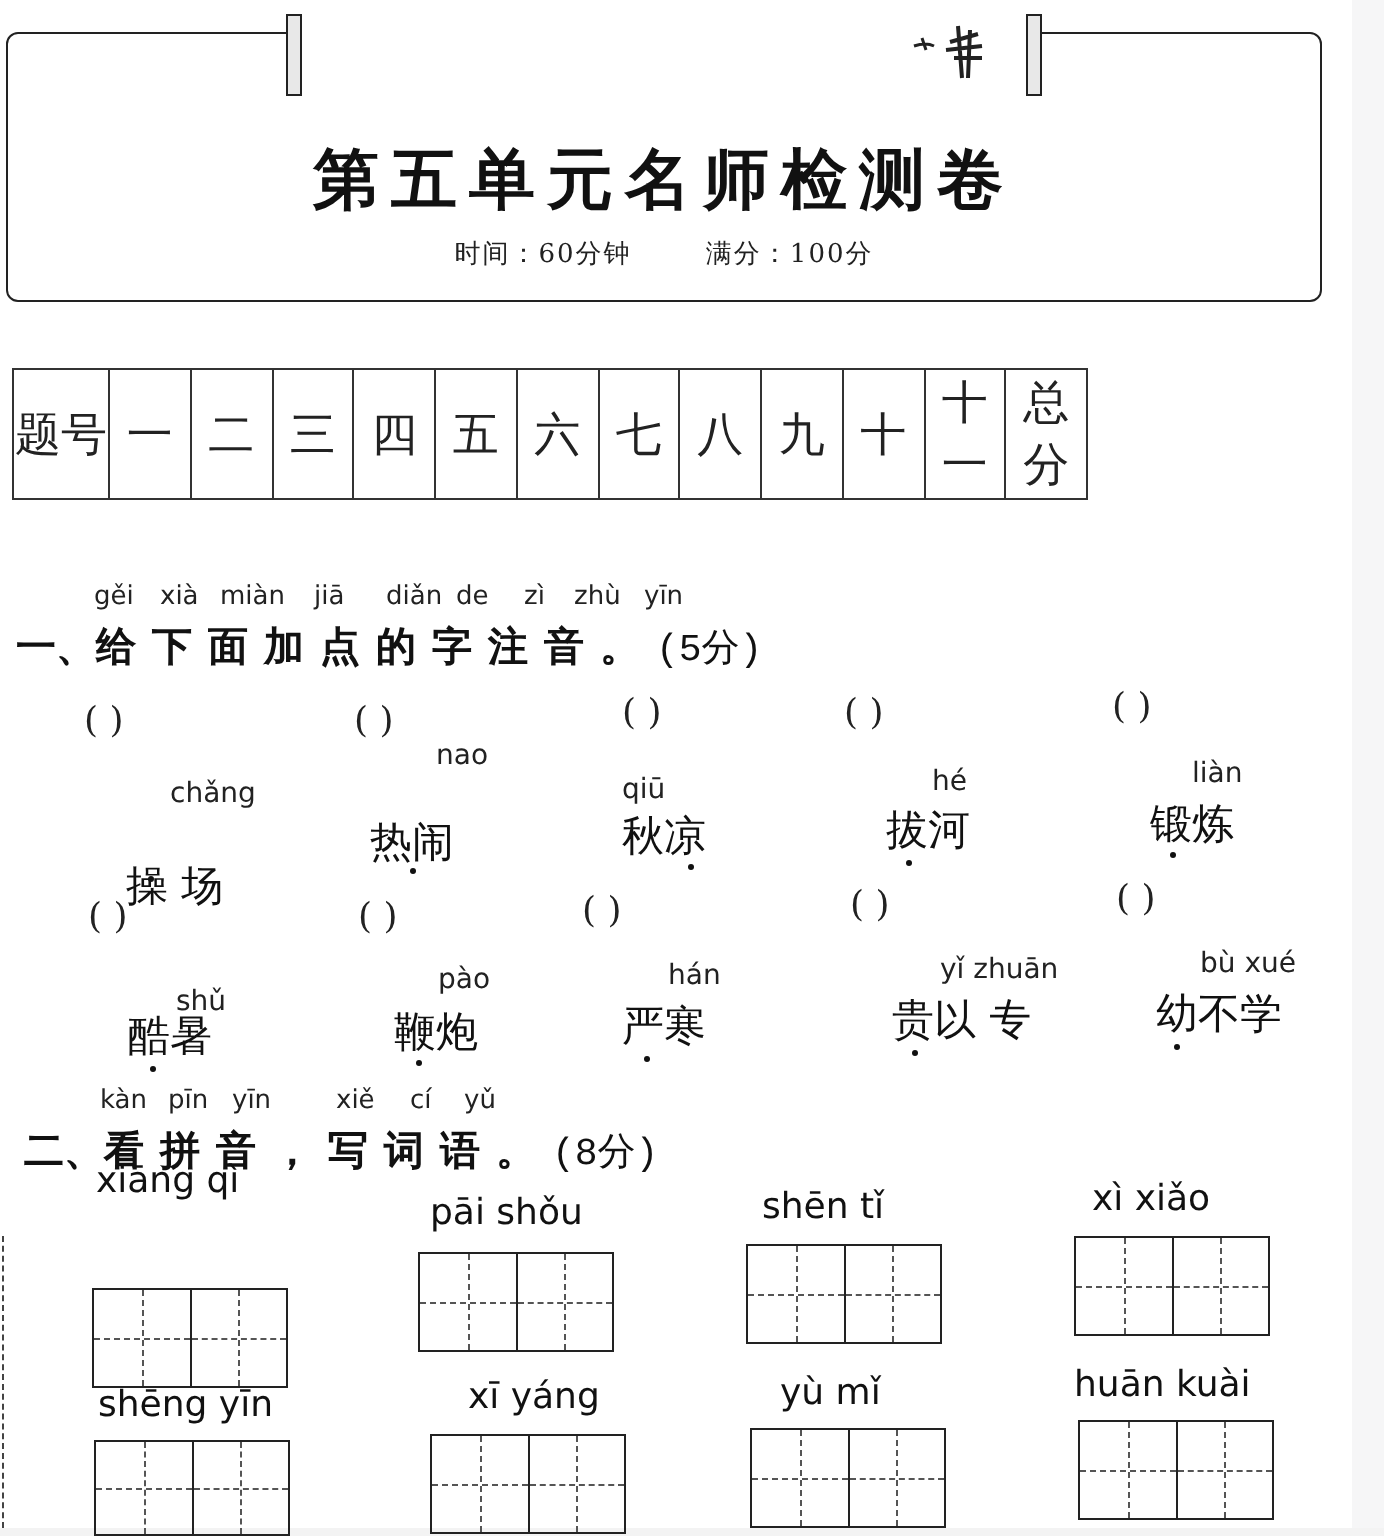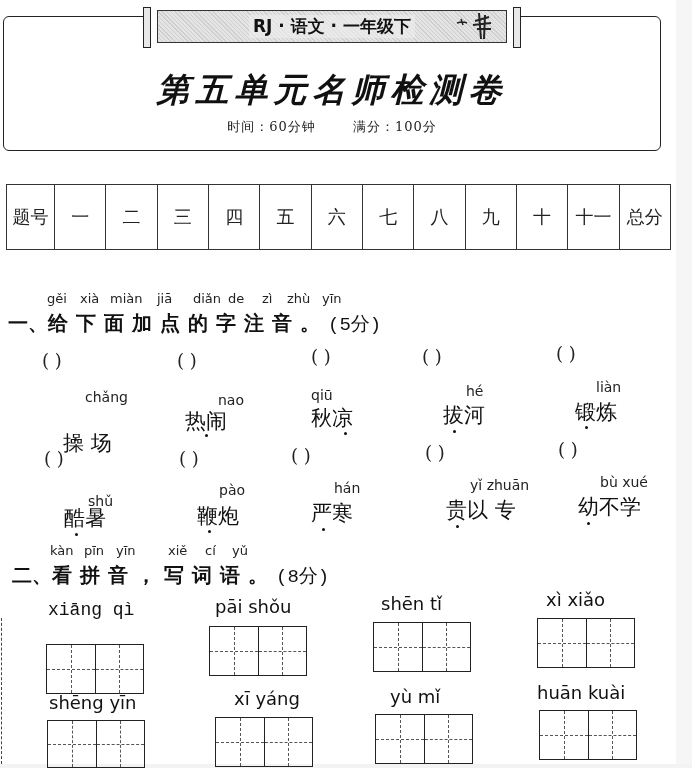--- a/index.html
+++ b/index.html
@@ -30,33 +30,33 @@
     background:
       repeating-linear-gradient(45deg, #cfcfcf 0 1px, #e4e4e4 1px 3px),
       #ddd;
     display:flex; align-items:center; justify-content:center;
   }
   .banner .cloth span { font-family:"DejaVu Sans", sans-serif; font-weight:bold; font-size:17px; color:#111; letter-spacing:0px; background:rgba(238,238,238,0.6); padding:0 4px; }
   .bamboo { position:absolute; right:26px; top:4px; width:40px; height:30px; }
 
   .main-title {
     position:absolute; left:0; top:68px; width:664px; text-align:center;
-    font-family:"DejaVu Serif", serif; font-weight:bold; font-size:33px; letter-spacing:6px; color:#111;font-style:italic;
+    font-family:"DejaVu Serif", serif; font-weight:bold; font-size:33px; letter-spacing:6px; color:#111;
   }
   .meta-line {
     position:absolute; left:0; top:118px; width:664px; text-align:center;
     font-family:"DejaVu Serif", serif; font-size:13px; color:#222; letter-spacing:1px;
   }
   .meta-line span { margin:0 16px; }
 
   
   table.score {
-    position:absolute; left:6px; top:184px; width:665px; height:66px;
+    position:absolute; left:6px; top:184px; width:538px; height:66px;
     border-collapse:collapse; table-layout:fixed;
-    font-family:"DejaVu Serif", serif; font-size:18px;
+    font-family:"DejaVu Serif", serif; font-size:23px;
   }
   table.score td { border:1.2px solid #333; text-align:center; height:31px; padding:0; color:#222; }
   table.score td.rowhead { width:47px; }
 
   
   .pinyin { font-family:"DejaVu Sans", sans-serif; font-size:13px; color:#222; position:absolute; white-space:nowrap; }
   .sec-title { position:absolute; font-family:"DejaVu Sans", sans-serif; font-weight:bold; font-size:20px; color:#111; white-space:nowrap; letter-spacing:8px; }
   .sec-title .score-note { font-weight:normal; font-family:Liberation Mono, monospace; letter-spacing:0; font-size:19px; }
 
   .paren { position:absolute; font-family:"DejaVu Serif", serif; font-size:18px; color:#222; white-space:nowrap; }
@@ -77,23 +77,20 @@
 </style>
 </head>
 <body>
 
 <div class="right-strip"></div>
 <div class="bottom-strip"></div>
 
 <div class="header-frame"></div>
 <div class="banner">
   <div class="rod l"></div>
-  <div class="cloth">
-    <span>RJ · 语文 · 一年级下</span>
-  </div>
   <svg class="bamboo" viewBox="0 0 40 30">
     <path d="M24 2 L26 28 M30 4 L29 28 M20 10 L34 6 M18 14 L36 12 M22 18 L36 18" stroke="#222" stroke-width="2" fill="none"></path>
     <path d="M2 12 Q8 10 12 12 M6 8 L8 14" stroke="#222" stroke-width="1.5" fill="none"></path>
   </svg>
   <div class="rod r"></div>
 </div>
 
 <div class="main-title">第五单元名师检测卷</div>
 <div class="meta-line">
   <span>时间：60分钟</span>
@@ -138,21 +135,21 @@
   <span class="paren" style="left:42px;top:350px;">(      )</span>
   <span class="paren" style="left:177px;top:350px;">(      )</span>
   <span class="paren" style="left:311px;top:346px;">(      )</span>
   <span class="paren" style="left:422px;top:346px;">(      )</span>
   <span class="paren" style="left:556px;top:343px;">(      )</span>
 
   <span class="hint" style="left:85px;top:389px;">chǎng</span>
   <span class="word" style="left:63px;top:429px;">操 场</span>
   <span class="dot" style="left:74px;top:438px;"></span>
 
-  <span class="hint" style="left:218px;top:392px;">nao</span>
+  <span class="hint" style="left:218px;top:370px;">nao</span>
   <span class="word" style="left:185px;top:407px;">热闹</span>
   <span class="dot" style="left:205px;top:434px;"></span>
 
   <span class="hint" style="left:311px;top:387px;">qiū</span>
   <span class="word" style="left:311px;top:404px;">秋凉</span>
   <span class="dot" style="left:344px;top:432px;"></span>
 
   <span class="hint" style="left:466px;top:383px;">hé</span>
   <span class="word" style="left:443px;top:401px;">拔河</span>
   <span class="dot" style="left:453px;top:430px;"></span>
@@ -193,21 +190,21 @@
   <span class="pinyin" style="left:84px;top:543px;">pīn</span>
   <span class="pinyin" style="left:116px;top:543px;">yīn</span>
   <span class="pinyin" style="left:168px;top:543px;">xiě</span>
   <span class="pinyin" style="left:205px;top:543px;text-align:center;">cí</span>
   <span class="pinyin" style="left:232px;top:543px;">yǔ</span>
 
   <div class="sec-title" style="left:12px;top:562px;">
     <span style="letter-spacing:0">二、</span><span>看</span><span>拼</span><span>音</span><span>，</span><span>写</span><span>词</span><span>语</span><span>。</span><span class="score-note">(8分)</span>
   </div>
 
-  <span class="grid-pinyin" style="left:48px;top:600px;font-family:Liberation Mono, monospace;">xiāng   qì</span>
+  <span class="grid-pinyin" style="left:48px;top:580px;">xiāng   qì</span>
   <div class="tian" style="left:46px;top:644px;">
       <div class="cell"></div>
       <div class="cell"></div>
     </div>
 
   <span class="grid-pinyin" style="left:215px;top:596px;">pāi  shǒu</span>
   <div class="tian" style="left:209px;top:626px;">
       <div class="cell"></div>
       <div class="cell"></div>
     </div>

